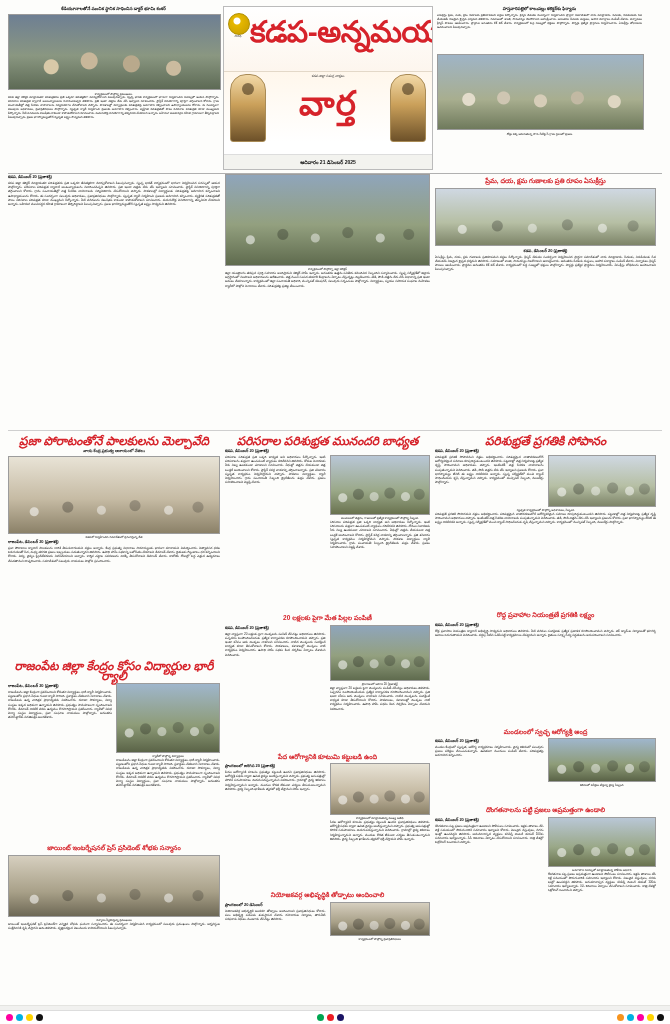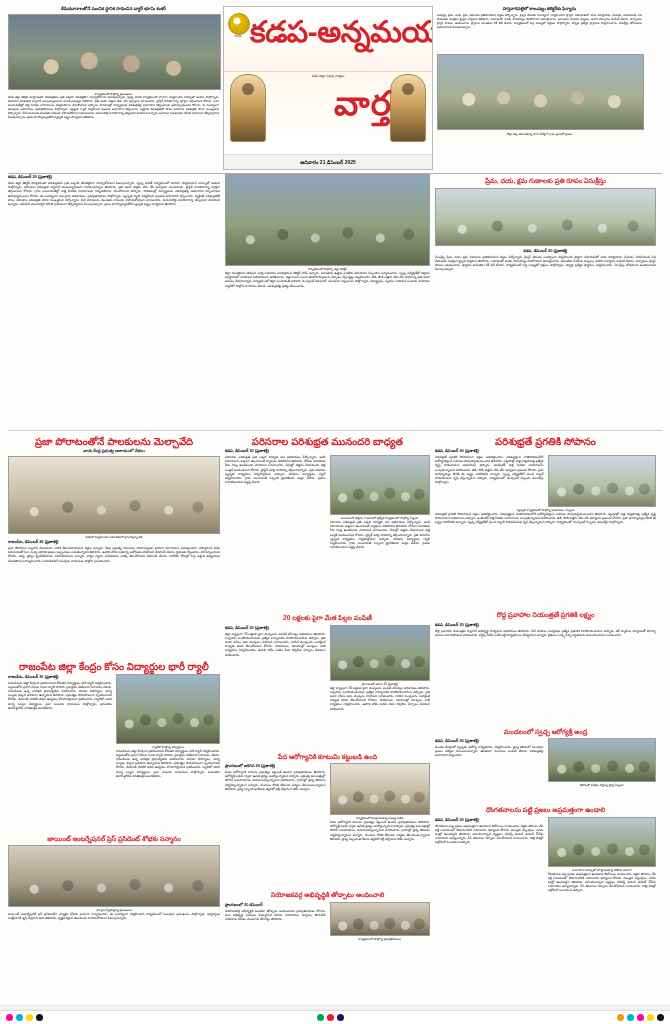--- a/index.html
+++ b/index.html
@@ -158,21 +158,20 @@
   }
   .np-varta {
     position: absolute;
     left: 50%;
     transform: translateX(-50%);
     top: 12px;
     font-size: 34px;
     font-weight: bold;
     color: #d6232a;
     letter-spacing: 1px;
-    margin-left: 35px;
   }
   .np-deity {
     position: absolute;
     width: 34px; height: 66px;
     top: 2px;
     background: linear-gradient(180deg,#f2d9a8 0%, #caa05a 45%, #6d5129 100%);
     border-radius: 16px 16px 3px 3px;
     border: 1px solid #a98b56;
   }
   .np-deity.left  { left: 6px; }
@@ -222,21 +221,21 @@
   .col { box-sizing: border-box; }
 
   .section-title {
     color: #d6232a;
     font-weight: bold;
     font-size: 9px;
     line-height: 11px;
     text-align: center;
     margin: 3px 0 2px 0;
   }
-  .section-title.sm { font-size: 10px; line-height: 9.5px; }
+  .section-title.sm { font-size: 12px; line-height: 9.5px; font-style: italic; }
   .section-title.xs { font-size: 6.5px; line-height: 8.5px; }
   .subhead {
     font-size: 4px;
     font-weight: bold;
     text-align: center;
     color: #222;
     margin-bottom: 2px;
   }
   .rule { border-top: 1px solid #cfcfcf; margin: 3px 0; }
 

